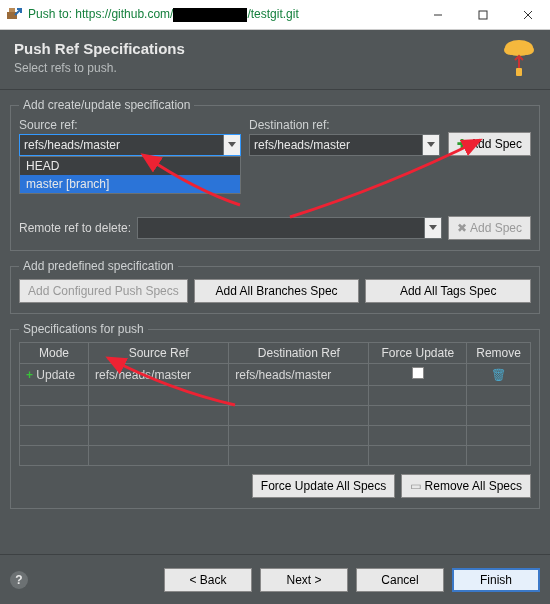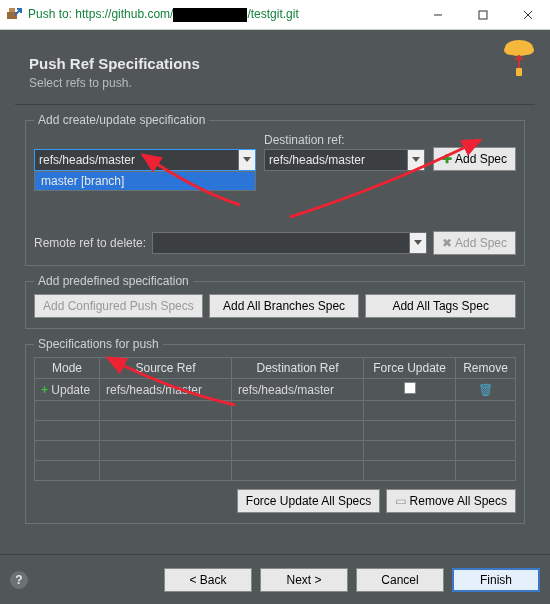--- a/index.html
+++ b/index.html
@@ -29,21 +29,21 @@
     display: flex; align-items: center; justify-content: center;
     color: #000;
   }
   .caption-btn svg { stroke: #333; }
   .dlgbody {
     position: relative;
     background: #515658;
     color: #d8d8d8;
     height: 524px;
     width: 100%;
-    padding: 15px;
+    padding: 0;
   }
   .header {
     padding: 10px 14px 14px 14px;
     border-bottom: 1px solid #3d4143;
   }
   .header h1 { margin: 0 0 4px 0; font-size: 15px; font-weight: 600; color: #e8e8e8; }
   .header p { margin: 0; color: #b9bdbe; font-size: 12px; }
   .cloud {
     position: absolute; right: 14px; top: 6px;
   }
@@ -196,20 +196,21 @@
       </svg>
     </span>
   </div>
 
   <div class="content">
 
     <fieldset>
       <legend>Add create/update specification</legend>
       <div class="row">
         <div class="field" style="width:222px">
+          <label>Source ref:</label>
           <div class="combo open">
             <span class="text">refs/heads/master</span>
             <span class="chev">
                 <svg width="8" height="6">
                   <path d="M0 0 L4 5 L8 0" fill="#555"></path>
                 </svg>
               </span>
           </div>
         </div>
         <div class="field" style="flex:1">
@@ -223,20 +224,21 @@
               </span>
           </div>
         </div>
         <div class="btn">
             <span class="plus">✚</span>
             <span>Add Spec</span>
           </div>
       </div>
 
       <div class="dropdown-overlay">
+        <div class="opt">HEAD</div>
         <div class="opt sel">master [branch]</div>
       </div>
 
       <div class="spacer-row"></div>
 
       <div class="delete-row">
         <label style="white-space:nowrap">Remote ref to delete:</label>
         <div class="combo">
           <span class="text"></span>
           <span class="chev">

